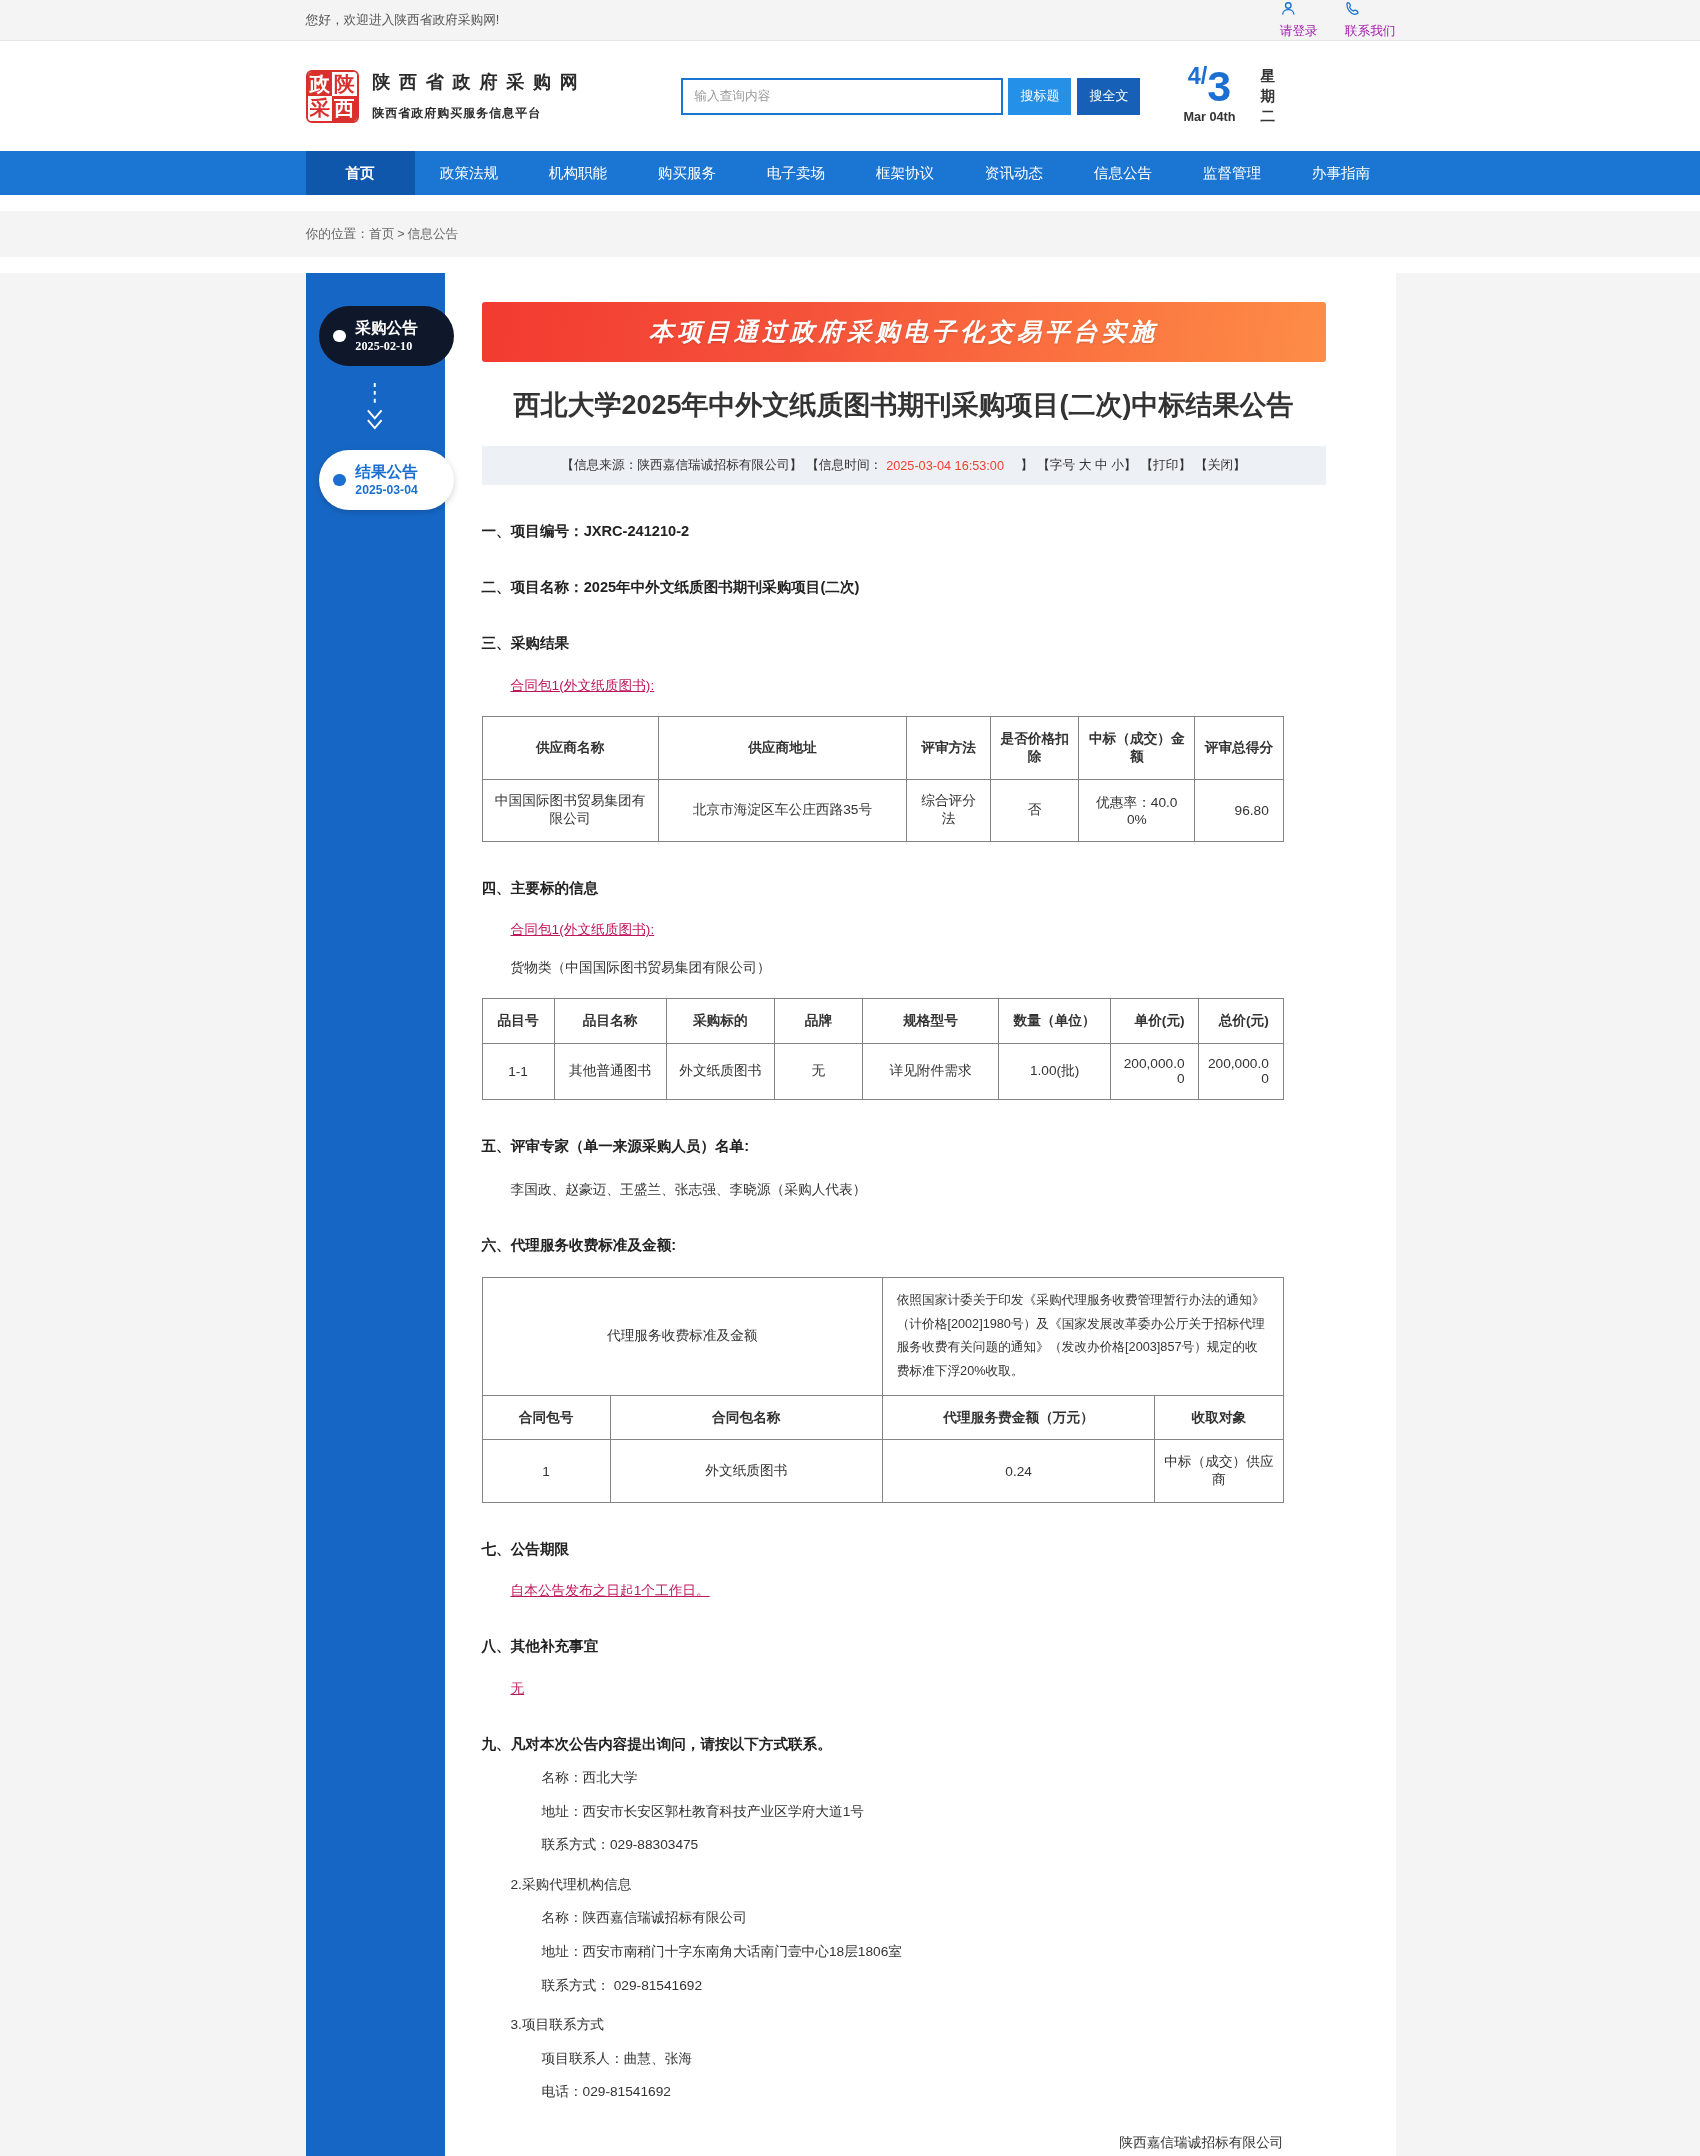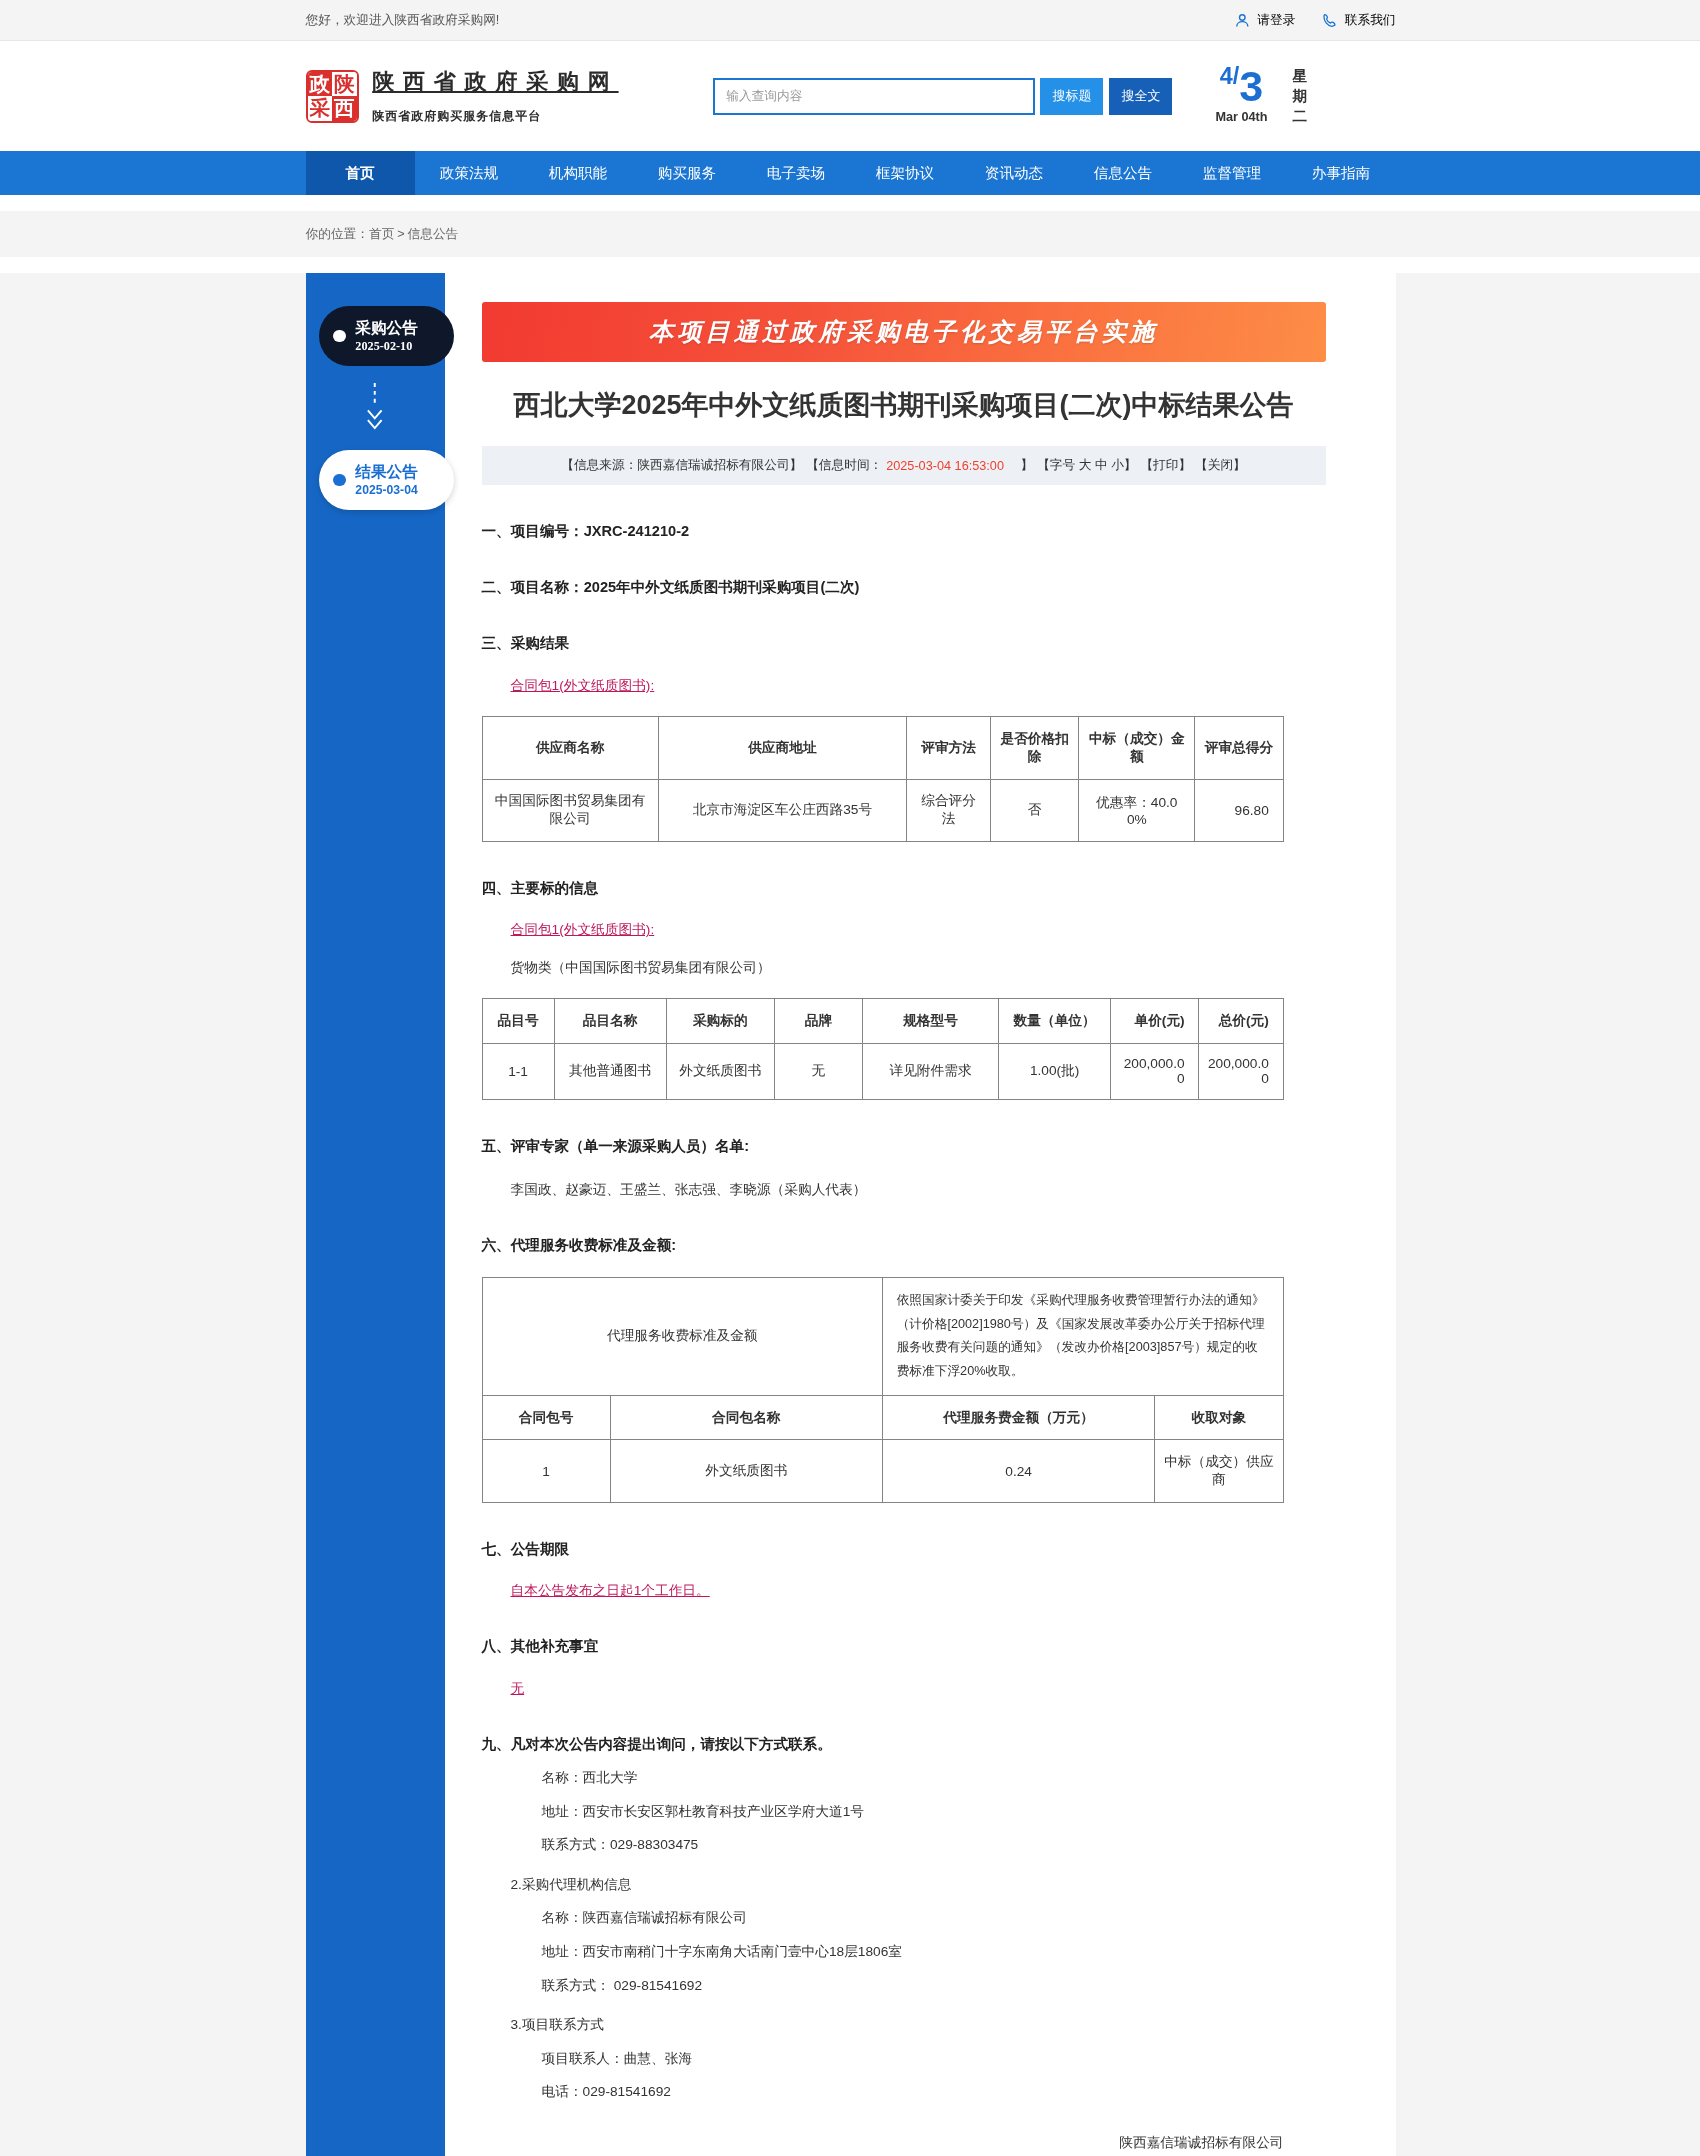--- a/index.html
+++ b/index.html
@@ -3,32 +3,32 @@
 <meta charset="utf-8">
 <style>
   * { box-sizing: border-box; margin: 0; padding: 0; }
   html,body { background:#fff; font-family:"Liberation Sans","DejaVu Sans",sans-serif; color:#333; }
   .page { width:1701px; min-height:2156px; background:#fff; }
 
   
   .topbar { height:41px; background:#f4f4f4; border-bottom:1px solid #e6e6e6; }
   .topbar-inner { width:1090px; margin:0 auto; height:100%; display:flex; align-items:center; justify-content:space-between; font-size:12.7px; color:#555; }
   .topbar-right { display:flex; align-items:center; gap:27px; }
-  .topbar-link { display:flex; align-items:center; gap:6.8px; color:#000000; cursor:pointer; }
+  .topbar-link { display:flex; gap:6.8px; color:#a21caf; cursor:pointer;flex-direction:column; }
   .topbar-link svg { display:block; }
 
   
   .header { background:#fff; }
   .header-inner { width:1090px; margin:0 auto; height:110px; display:flex; align-items:center; }
   .logo-seal { width:53px; height:53px; border:2.9px solid #d9302e; border-radius:5.9px; background:#fff; display:grid; grid-template-columns:1fr 1fr; grid-template-rows:1fr 1fr; overflow:hidden; flex:0 0 auto; }
   .logo-seal span { display:flex; align-items:center; justify-content:center; font-weight:bold; font-size:20.5px; line-height:1; }
   .seal-red { background:#d9302e; color:#fff; }
   .seal-white { background:#fff; color:#d9302e; }
   .site-titles { margin-left:13.7px; }
-  .site-title { font-size:22px; font-weight:bold; color:#2b2b2b; letter-spacing:8.8px; white-space:nowrap;text-decoration:underline; }
+  .site-title { font-size:18px; font-weight:bold; color:#2b2b2b; letter-spacing:8.8px; white-space:nowrap; }
   .site-subtitle { font-size:12px; font-weight:bold; color:#2b2b2b; margin-top:11px; letter-spacing:1px; }
   .search-wrap { display:flex; align-items:center; margin-left:94px; }
   .search-input { width:322px; height:37px; border:2px solid #1b75d2; background:#fff; padding:0 11.7px; font-size:12.7px; color:#333; outline:none; }
   .search-input::placeholder { color:#9a9a9a; }
   .search-btn { height:37px; padding:0 12px; border:none; color:#fff; font-size:13px; cursor:pointer; }
   .btn-title { background:#2490e8; margin-left:5.9px; }
   .btn-full  { background:#1660b8; margin-left:5.9px; }
   .date-widget { display:flex; align-items:flex-start; margin-left:43px; }
   .date-nums { text-align:center; }
   .date-line { color:#1b6fd2; font-weight:bold; line-height:1; white-space:nowrap; }

